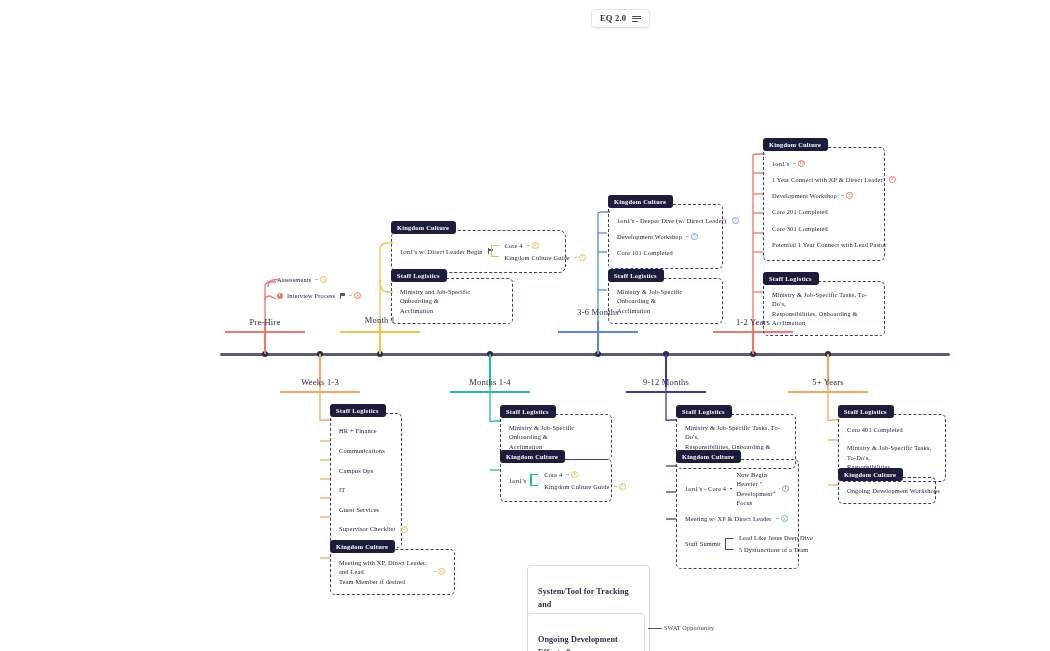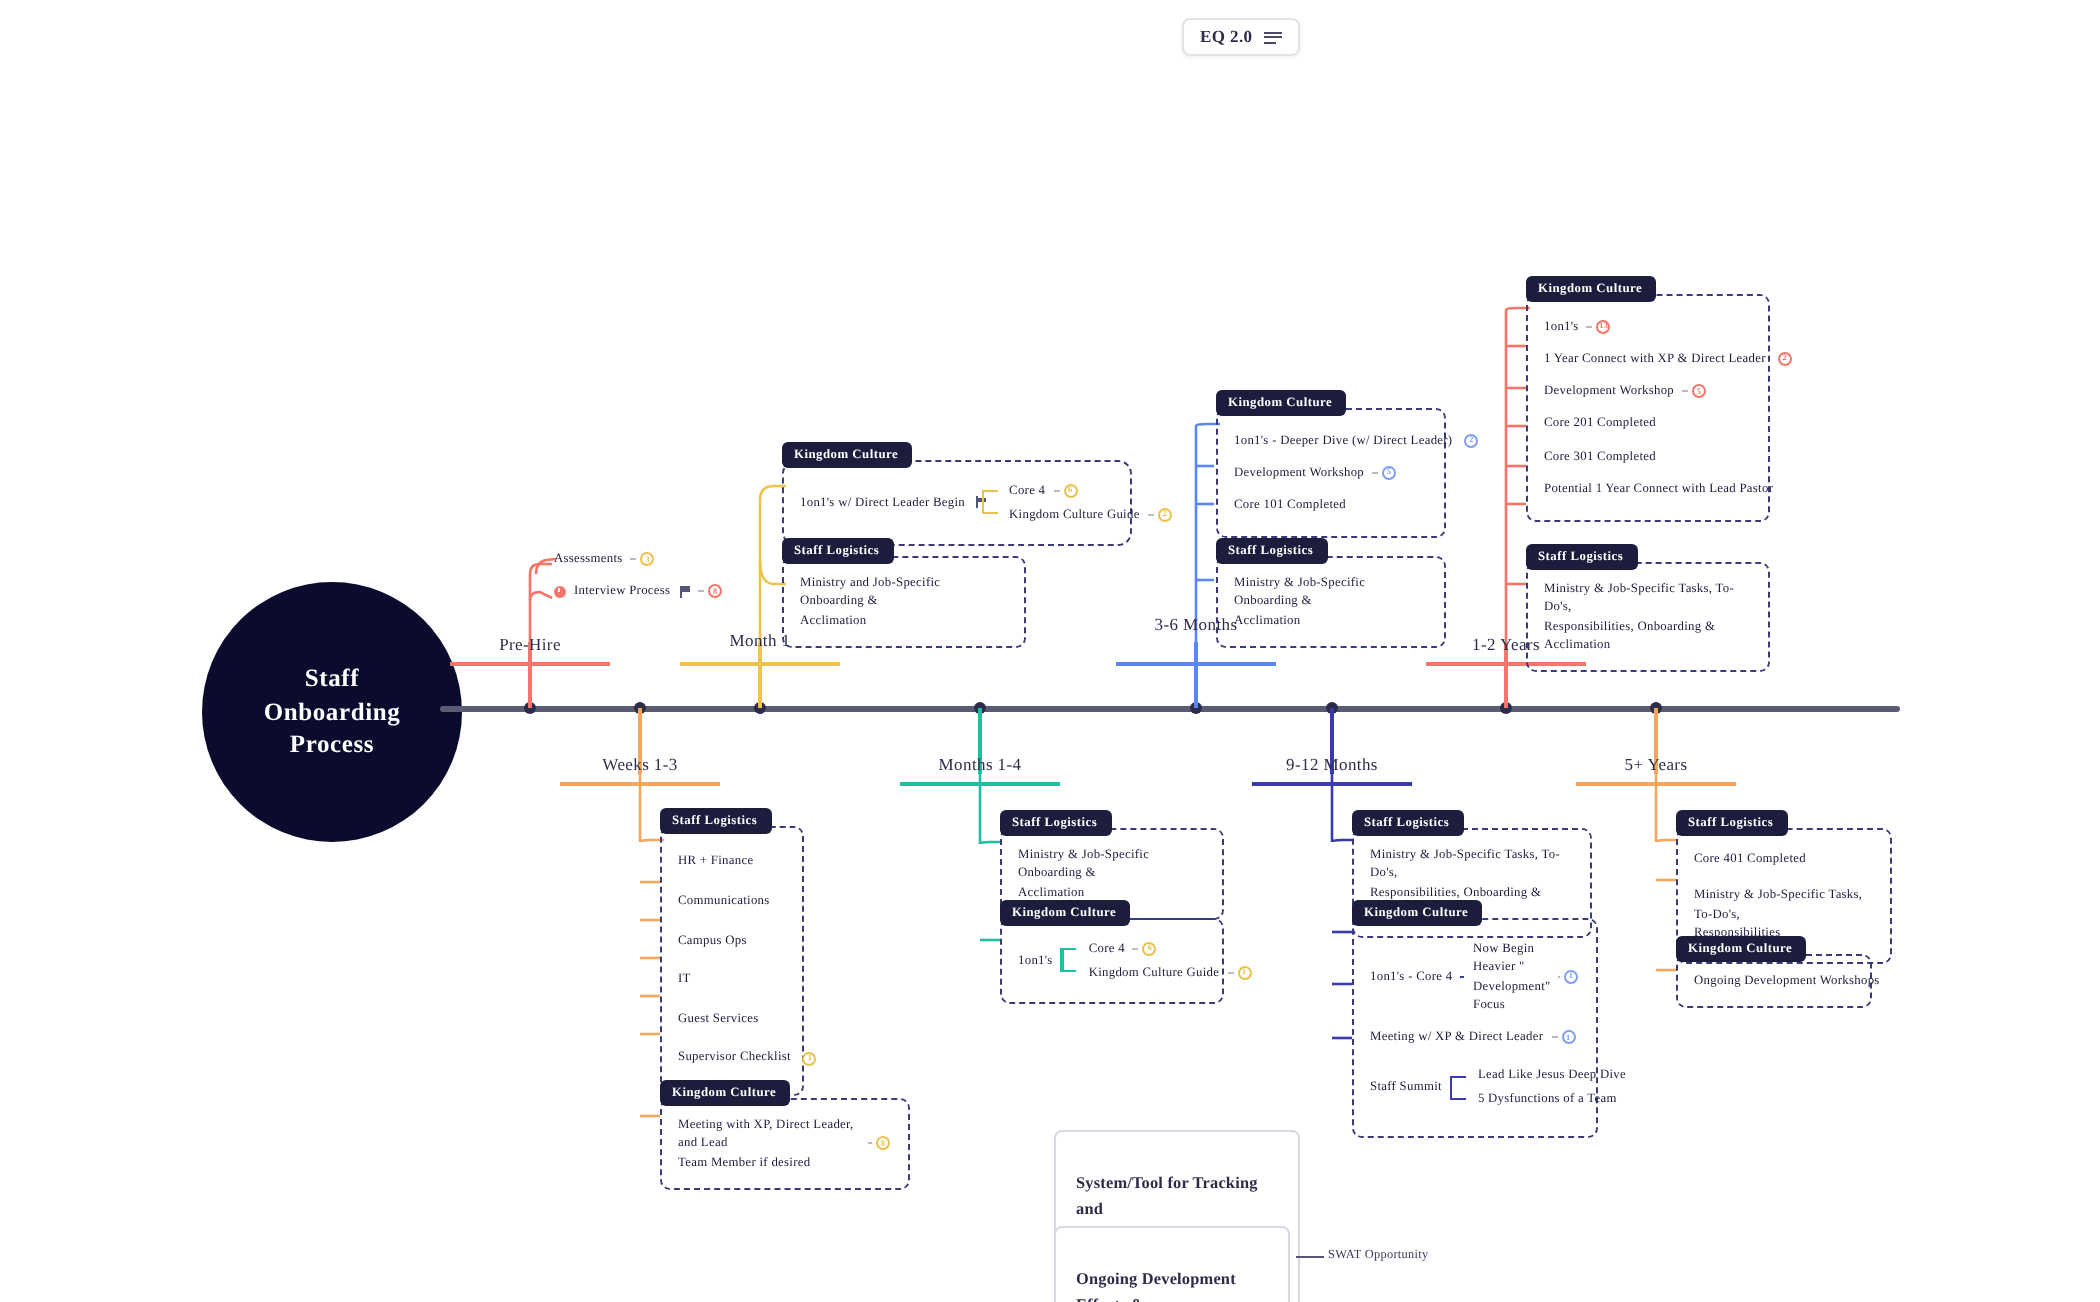--- a/index.html
+++ b/index.html
@@ -271,25 +271,20 @@
     <path d="M666,368 L666,421 Q666,420 671,420 L677,420" stroke="#3a3ab0" stroke-width="1.3" fill="none"></path>
     <path d="M666,466 L676,466" stroke="#3a3ab0" stroke-width="1.3" fill="none"></path>
     <path d="M666,492 L676,492" stroke="#3a3ab0" stroke-width="1.3" fill="none"></path>
     <path d="M666,519 L676,519" stroke="#3a3ab0" stroke-width="1.3" fill="none"></path>
 
     <path d="M828,368 L828,421 Q828,420 833,420 L839,420" stroke="#f5a65b" stroke-width="1.3" fill="none"></path>
     <path d="M828,440 L838,440" stroke="#f5a65b" stroke-width="1.3" fill="none"></path>
     <path d="M828,485 L838,485" stroke="#f5a65b" stroke-width="1.3" fill="none"></path>
   </svg>
 
-  <div class="hub">
-    <div class="hub-label">Staff
-Onboarding
-Process</div>
-  </div>
 
   <div class="axis"></div>
 
   <div class="node-dot" style="left:265px"></div>
   <div class="stem" style="left:265px; top:321px; height:33px; background:#f4756a"></div>
   <div class="crossbar" style="left:265px; top:331px; width:80px; background:#f4756a"></div>
   <div class="tl-label" style="left:265px; top:317px">Pre-Hire</div>
 
   <div class="node-dot" style="left:380px"></div>
   <div class="stem" style="left:380px; top:321px; height:33px; background:#f0c44a"></div>

